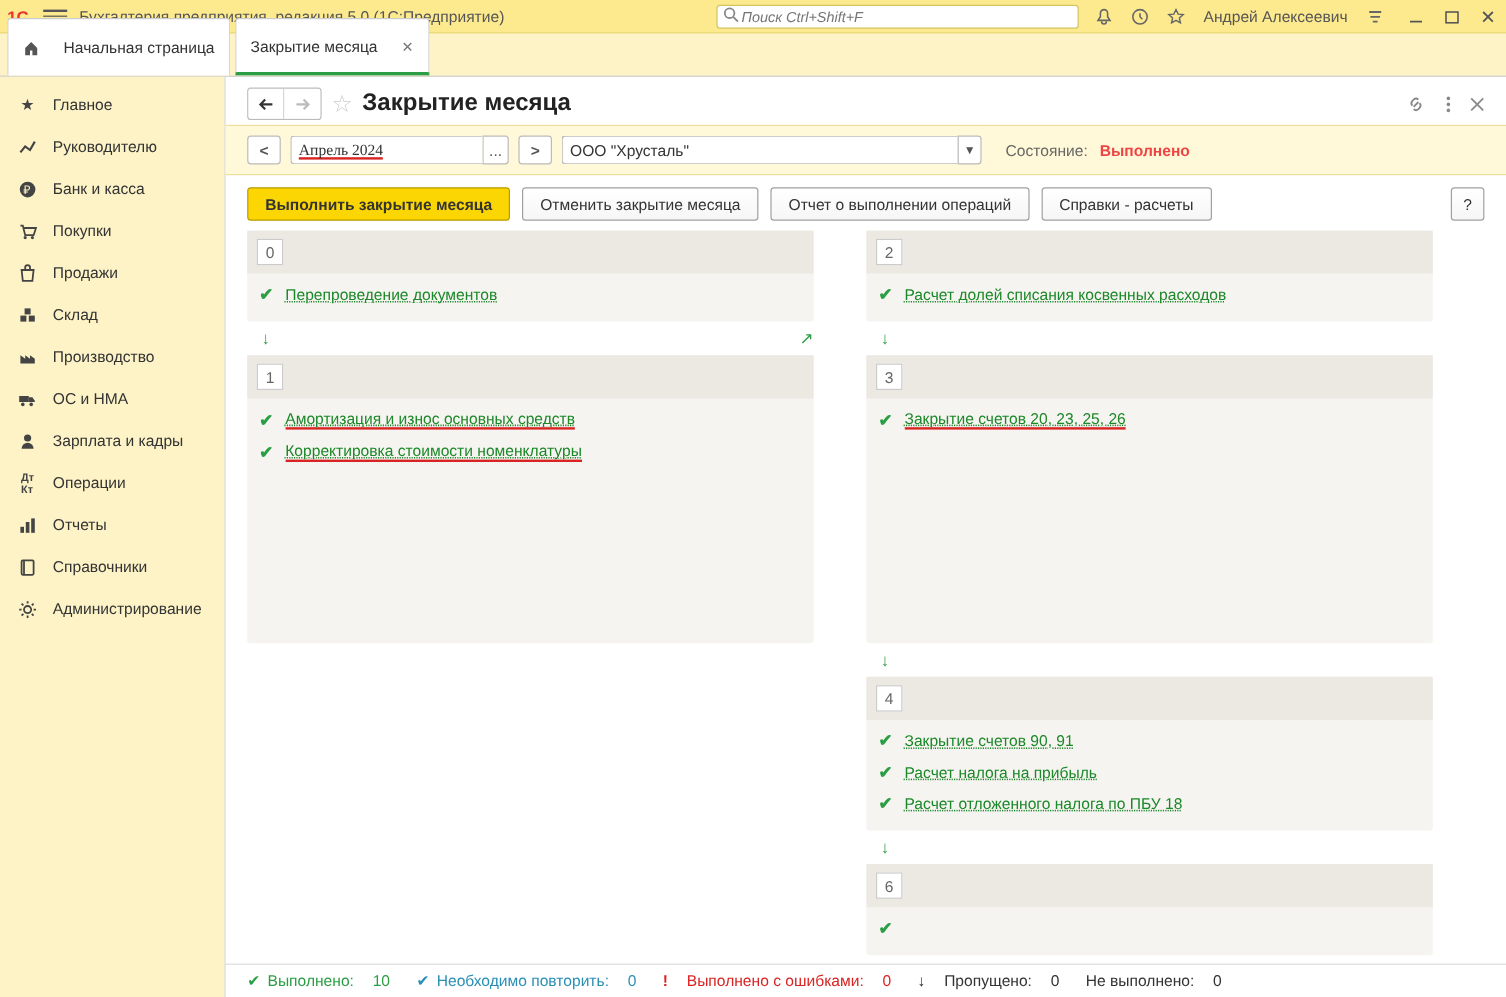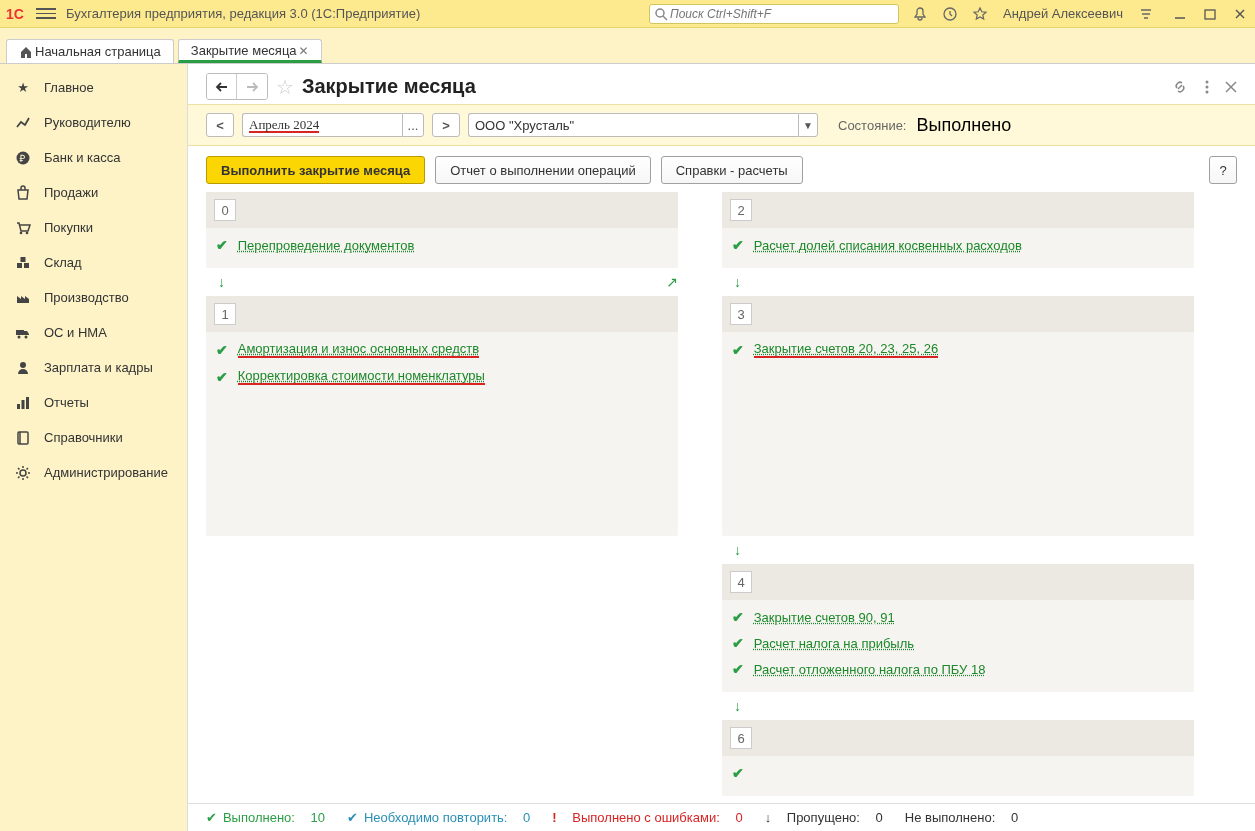--- a/index.html
+++ b/index.html
@@ -5,30 +5,30 @@
   * { box-sizing: border-box; }
   html, body { margin: 0; padding: 0; font-family: Arial, sans-serif; font-size: 13px; color: #333; }
   body { width: 1255px; height: 831px; background: #fff; overflow: hidden; position: relative; }
 
   
   .titlebar { height: 28px; background: #fdea8f; display: flex; align-items: center; padding: 0 6px; border-bottom: 1px solid #e5d36e; }
   .logo { display: flex; align-items: center; margin-right: 8px; }
   .hamburger { width: 20px; height: 20px; display: flex; flex-direction: column; justify-content: center; gap: 3px; margin-right: 10px; cursor: pointer; }
   .hamburger div { height: 1.5px; background: #555; }
   .app-title { color: #555; }
-  .search-box { margin-left: auto; margin-right: 12px; width: 250px; height: 20px; background: #fff; border: 1px solid #d4c45f; border-radius: 3px; display: flex; align-items: center; padding: 0 4px; }
+  .search-box { margin-left: auto; margin-right: 12px; width: 302px; height: 20px; background: #fff; border: 1px solid #d4c45f; border-radius: 3px; display: flex; padding: 0 4px; }
   .search-box input { border: none; outline: none; flex: 1; font-size: 12px; font-style: italic; color: #999; background: transparent; }
   .title-actions { display: flex; align-items: center; gap: 12px; }
   .title-icon { width: 18px; height: 18px; display: flex; align-items: center; justify-content: center; color: #555; cursor: pointer; }
   .username { color: #555; margin: 17px 2px; }
   .win-btns { display: flex; gap: 12px; margin-left: 4px; }
 
   
   .tabs { height: 36px; background: #fdf3c7; display: flex; align-items: flex-end; padding-left: 6px; border-bottom: 1px solid #ccc; }
-  .tab { height: 24px; background: #fff; border: 1px solid #ccc; border-bottom: none; display: flex; align-items: center; padding: 0 12px; gap: 2px; border-radius: 3px 3px 0 0; margin-right: 4px; }
+  .tab { height: 48px; background: #fff; border: 1px solid #ccc; border-bottom: none; display: flex; align-items: center; padding: 0 12px; gap: 20px; border-radius: 3px 3px 0 0; margin-right: 4px; }
   .tab.active { border-bottom: 3px solid #2b9e45; padding-top: 1px; }
   .tab .close { font-size: 12px; color: #777; cursor: pointer; }
   .tab .home-icon { font-size: 14px; }
 
   
   .main { display: flex; height: calc(831px - 28px - 36px); }
   .sidebar { width: 188px; background: #fdf3c7; border-right: 1px solid #ddd; padding-top: 6px; }
   .sidebar-item { display: flex; align-items: center; gap: 12px; height: 35px; padding: 0 14px; cursor: pointer; color: #333; }
   .sidebar-icon { width: 18px; height: 18px; display: flex; align-items: center; justify-content: center; color: #444; }
 
@@ -47,21 +47,21 @@
   .params { background: #fff9d9; border-top: 1px solid #eee0a0; border-bottom: 1px solid #eee0a0; padding: 8px 18px; display: flex; align-items: center; gap: 8px; }
   .sq-btn { width: 28px; height: 24px; border: 1px solid #bbb; border-radius: 3px; background: #fff; display: flex; align-items: center; justify-content: center; cursor: pointer; font-weight: bold; color: #555; }
   .period-box { display: flex; }
   .period-input { width: 160px; height: 24px; border: 1px solid #bbb; border-right: none; border-radius: 3px 0 0 3px; background: #fff; padding: 0 6px; display: flex; align-items: center; position: relative; font-family: Liberation Serif, serif; }
   .red-under { border-bottom: 2px solid #d92424; display: inline-block; line-height: 1; }
   .period-dots { width: 22px; height: 24px; border: 1px solid #bbb; border-radius: 0 3px 3px 0; background: #fff; display: flex; align-items: center; justify-content: center; cursor: pointer; color: #555; }
   .org-box { display: flex; flex: 0 0 350px; }
   .org-input { width: 330px; height: 24px; border: 1px solid #bbb; border-right: none; border-radius: 3px 0 0 3px; background: #fff; padding: 0 6px; display: flex; align-items: center; }
   .org-drop { width: 20px; height: 24px; border: 1px solid #bbb; border-radius: 0 3px 3px 0; background: #fff; display: flex; align-items: center; justify-content: center; cursor: pointer; color: #555; font-size: 10px; }
   .state-label { color: #666; margin-left: 12px; }
-  .state-value { color: #000000; font-weight: normal; font-size: 18px; margin-left: 2px; }
+  .state-value { color: #ef4444; font-weight: bold; font-size: 13px; margin-left: 2px; }
 
   
   .toolbar { padding: 10px 18px 8px; display: flex; gap: 10px; align-items: flex-end; }
   .btn { height: 28px; border: 1px solid #a0a0a0; border-radius: 3px; background: linear-gradient(#fff,#f6f6f6); padding: 0 14px; display: flex; align-items: center; cursor: pointer; color: #333; }
   .btn-primary { background: #fcd602; border-color: #b89b00; font-weight: bold; }
   .help-btn { margin-left: auto; width: 28px; justify-content: center; padding: 0; }
 
   
   .stages { flex: 1; overflow: auto; padding: 0 18px 0 18px; }
   .stage-cols { display: flex; gap: 44px; }
@@ -95,21 +95,21 @@
   <span class="logo">
     <svg width="22" height="16">
         <text x="0" y="13" font-size="14" font-weight="bold" fill="#e33">1С</text>
       </svg>
   </span>
   <span class="hamburger">
       <div></div>
       <div></div>
       <div></div>
     </span>
-  <span class="app-title">Бухгалтерия предприятия, редакция 3.0  (1С:Предприятие)</span>
+  <span class="app-title">Бухгалтерия предприятия, редакция 5.0  (1С:Предприятие)</span>
   <div class="search-box">
     <svg width="14" height="14">
         <circle cx="6" cy="6" r="4" stroke="#888" stroke-width="1.5" fill="none"></circle>
         <line x1="9" y1="9" x2="13" y2="13" stroke="#888" stroke-width="1.5"></line>
       </svg>
     <input placeholder="Поиск Ctrl+Shift+F" style="">
   </div>
   <div class="title-actions">
     <span class="title-icon">
         <svg width="16" height="16">
@@ -191,34 +191,34 @@
           <svg width="16" height="16">
             <circle cx="8" cy="8" r="6.5" fill="#444"></circle>
             <text x="4.5" y="12" font-size="10" fill="#fdf3c7">₽</text>
           </svg>
         </span>
         <span>Банк и касса</span>
       </div>
     <div class="sidebar-item">
         <span class="sidebar-icon">
           <svg width="16" height="16">
-            <path d="M3 5h10l-1 9H4z M6 5V3a2 2 0 0 1 4 0v2" stroke="#444" fill="none" stroke-width="1.5"></path>
-          </svg>
-        </span>
-        <span>Продажи</span>
-      </div>
-    <div class="sidebar-item">
-        <span class="sidebar-icon">
-          <svg width="16" height="16">
             <path d="M2 3h2l2 8h7l2-6H5" stroke="#444" fill="none" stroke-width="1.5"></path>
             <circle cx="6" cy="13" r="1.3" fill="#444"></circle>
             <circle cx="12" cy="13" r="1.3" fill="#444"></circle>
           </svg>
         </span>
         <span>Покупки</span>
+      </div>
+    <div class="sidebar-item">
+        <span class="sidebar-icon">
+          <svg width="16" height="16">
+            <path d="M3 5h10l-1 9H4z M6 5V3a2 2 0 0 1 4 0v2" stroke="#444" fill="none" stroke-width="1.5"></path>
+          </svg>
+        </span>
+        <span>Продажи</span>
       </div>
     <div class="sidebar-item">
         <span class="sidebar-icon">
           <svg width="16" height="16">
             <rect x="2" y="8" width="5" height="5" fill="#444"></rect>
             <rect x="9" y="8" width="5" height="5" fill="#444"></rect>
             <rect x="5.5" y="2" width="5" height="5" fill="#444"></rect>
           </svg>
         </span>
         <span>Склад</span>
@@ -243,20 +243,26 @@
         <span>ОС и НМА</span>
       </div>
     <div class="sidebar-item">
         <span class="sidebar-icon">
           <svg width="16" height="16">
             <circle cx="8" cy="5" r="3" fill="#444"></circle>
             <path d="M3 14a5 5 0 0 1 10 0z" fill="#444"></path>
           </svg>
         </span>
         <span>Зарплата и кадры</span>
+      </div>
+    <div class="sidebar-item">
+        <span class="sidebar-icon">
+          <span style="font-size:9px;font-weight:bold;color:#444;">Дт<br>Кт</span>
+        </span>
+        <span>Операции</span>
       </div>
     <div class="sidebar-item">
         <span class="sidebar-icon">
           <svg width="16" height="16">
             <rect x="2" y="9" width="3" height="5" fill="#444"></rect>
             <rect x="6.5" y="5" width="3" height="9" fill="#444"></rect>
             <rect x="11" y="2" width="3" height="12" fill="#444"></rect>
           </svg>
         </span>
         <span>Отчеты</span>
@@ -334,20 +340,21 @@
             <span>ООО "Хрусталь"</span>
           </div>
         <div class="org-drop">▼</div>
       </div>
       <span class="state-label">Состояние:</span>
       <span class="state-value">Выполнено</span>
     </div>
 
     <div class="toolbar">
       <div class="btn btn-primary">Выполнить закрытие месяца</div>
+      <div class="btn">Отменить закрытие месяца</div>
       <div class="btn">Отчет о выполнении операций</div>
       <div class="btn">Справки - расчеты</div>
       <div class="btn help-btn">?</div>
     </div>
 
     <div class="stages">
       <div class="stage-cols">
 
         <div class="stage-col">
           <div class="stage-block">

